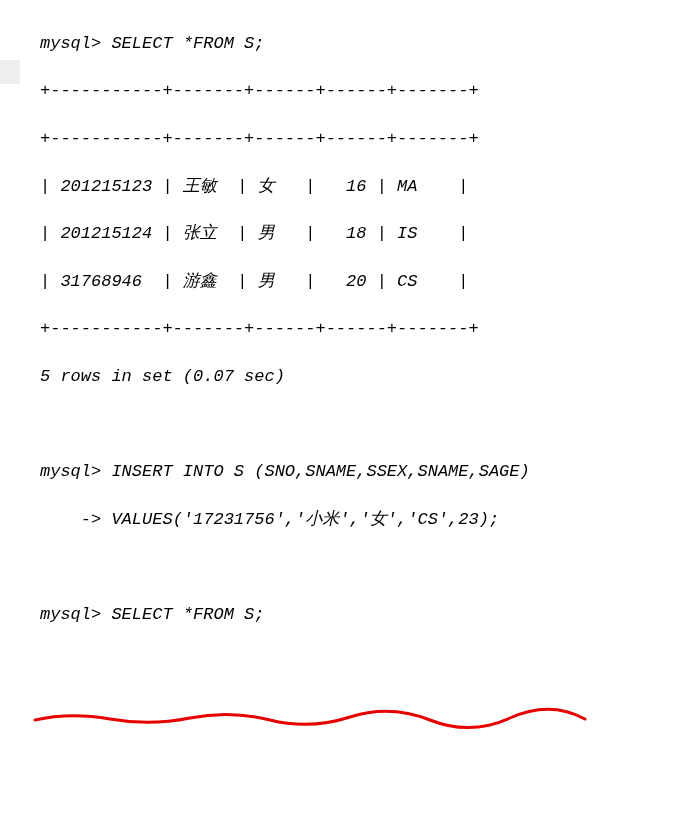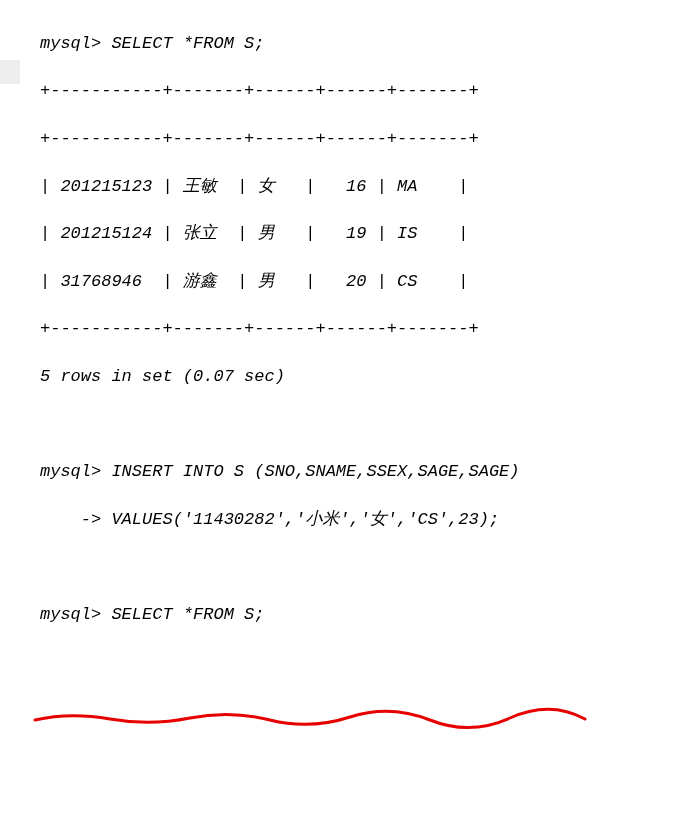--- a/index.html
+++ b/index.html
@@ -37,27 +37,27 @@
 </head>
 <body>
 
 <div class="edge-mark"></div>
 
 <div class="terminal">
 <span class="line"><span>mysql&gt;</span> <span>SELECT *FROM S;</span></span>
 <span class="line">+-----------+-------+------+------+-------+</span>
 <span class="line">+-----------+-------+------+------+-------+</span>
 <span class="line">| 201215123 | 王敏  | 女   |   16 | MA    |</span>
-<span class="line">| 201215124 | 张立  | 男   |   19 | IS    |</span>
+<span class="line">| 201215124 | 张立  | 男   |   18 | IS    |</span>
 <span class="line">| 31768946  | 游鑫  | 男   |   20 | CS    |</span>
 <span class="line">+-----------+-------+------+------+-------+</span>
 <span class="line">5 rows in set (0.07 sec)</span>
 <span class="line"> </span>
-<span class="line"><span>mysql&gt;</span> <span>INSERT INTO S (SNO,SNAME,SSEX,SAGE,SAGE)</span></span>
-<span class="line"><span>    -&gt;</span> <span>VALUES('11430282','小米','女','CS',23);</span></span>
+<span class="line"><span>mysql&gt;</span> <span>INSERT INTO S (SNO,SNAME,SSEX,SNAME,SAGE)</span></span>
+<span class="line"><span>    -&gt;</span> <span>VALUES('17231756','小米','女','CS',23);</span></span>
 <span class="line"> </span>
 <span class="line"><span>mysql&gt;</span> <span>SELECT *FROM S;</span></span>
 
 
 
 
 
 
 
 

